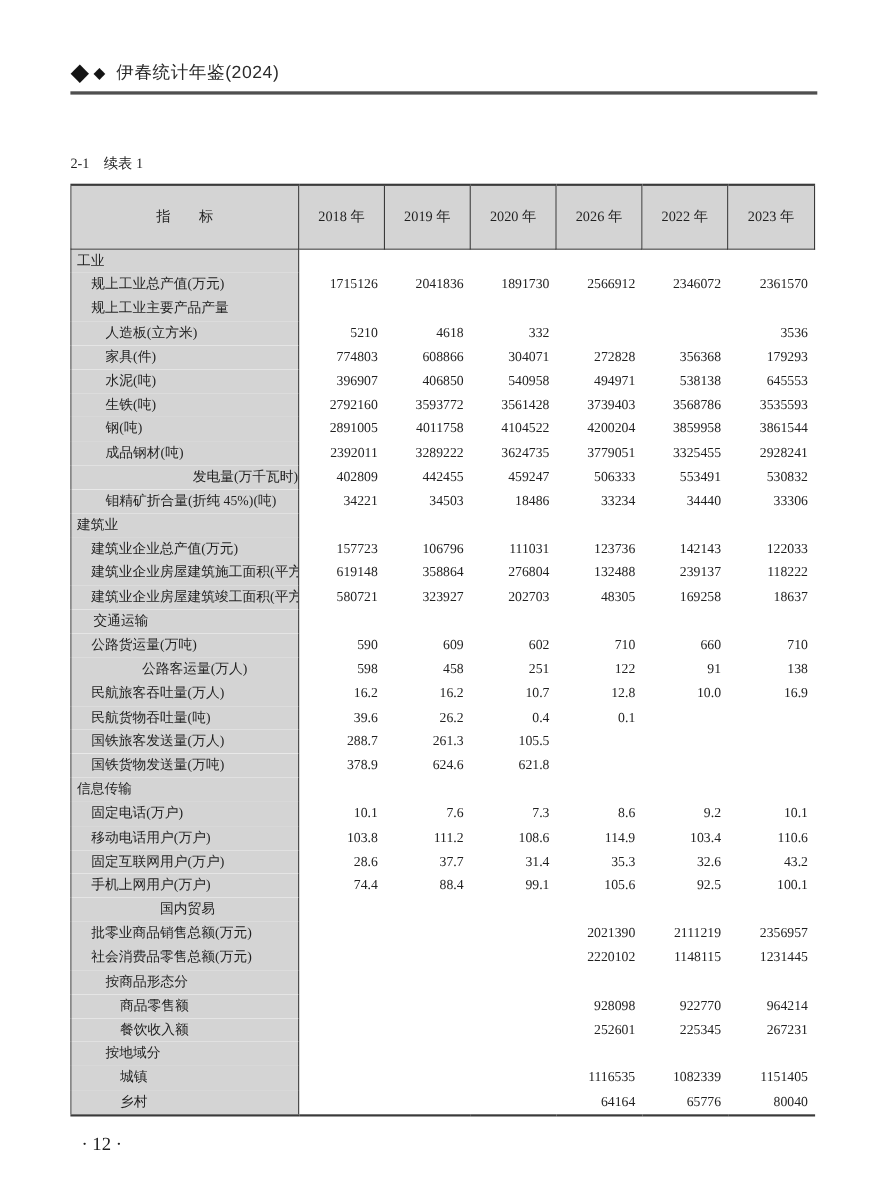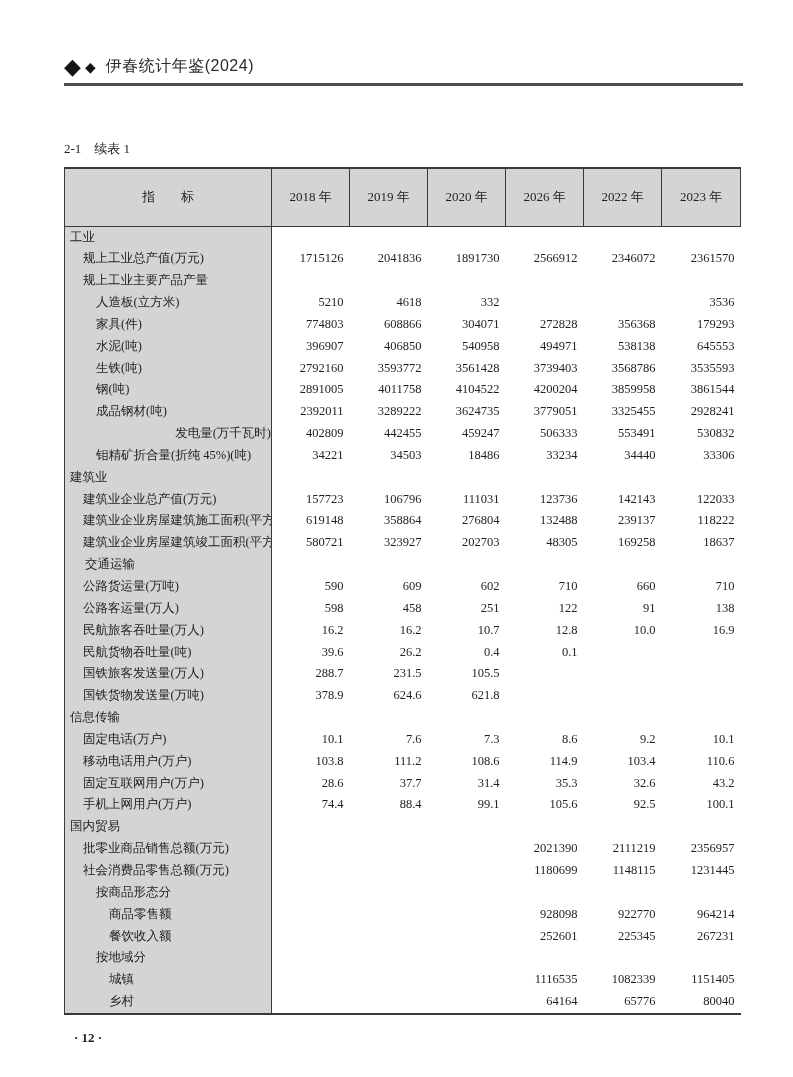--- a/index.html
+++ b/index.html
@@ -61,21 +61,21 @@
     font-size:12.5px;
   }
   tbody td.num{
     text-align:right;padding-right:6px;
     font-family:"Liberation Serif","DejaVu Serif",serif;
   }
   tbody tr:last-child td{border-bottom:2.5px solid var(--border);}
   
   .page-num{
     position:absolute;left:74px;top:1030px;
-    font-size:13px;color:var(--text);white-space:pre;font-weight:bold;
+    font-size:17px;color:var(--text);white-space:pre;
   }
 </style>
 </head>
 <body>
 
 <div class="header-band">
   <span class="diamond-lg">◆</span>
   <span class="diamond-sm">◆</span>
   <span class="band-title">伊春统计年鉴(2024)</span>
 </div>
@@ -253,21 +253,21 @@
       <tr>
         <td class="label" style="padding-left: 18px;">公路货运量(万吨)</td>
         <td class="num">590</td>
         <td class="num">609</td>
         <td class="num">602</td>
         <td class="num">710</td>
         <td class="num">660</td>
         <td class="num">710</td>
       </tr>
       <tr>
-        <td class="label" style="padding-left: 18px;">公路客运量(万人)</td>
+        <td class="label" style="padding-left: 18px; text-align: center;">公路客运量(万人)</td>
         <td class="num">598</td>
         <td class="num">458</td>
         <td class="num">251</td>
         <td class="num">122</td>
         <td class="num">91</td>
         <td class="num">138</td>
       </tr>
       <tr>
         <td class="label" style="padding-left: 18px;">民航旅客吞吐量(万人)</td>
         <td class="num">16.2</td>
@@ -282,21 +282,21 @@
         <td class="num">39.6</td>
         <td class="num">26.2</td>
         <td class="num">0.4</td>
         <td class="num">0.1</td>
         <td class="num"></td>
         <td class="num"></td>
       </tr>
       <tr>
         <td class="label" style="padding-left: 18px;">国铁旅客发送量(万人)</td>
         <td class="num">288.7</td>
-        <td class="num">231.5</td>
+        <td class="num">261.3</td>
         <td class="num">105.5</td>
         <td class="num"></td>
         <td class="num"></td>
         <td class="num"></td>
       </tr>
       <tr>
         <td class="label" style="padding-left: 18px;">国铁货物发送量(万吨)</td>
         <td class="num">378.9</td>
         <td class="num">624.6</td>
         <td class="num">621.8</td>
@@ -343,21 +343,21 @@
       <tr>
         <td class="label" style="padding-left: 18px;">手机上网用户(万户)</td>
         <td class="num">74.4</td>
         <td class="num">88.4</td>
         <td class="num">99.1</td>
         <td class="num">105.6</td>
         <td class="num">92.5</td>
         <td class="num">100.1</td>
       </tr>
       <tr>
-        <td class="label" style="padding-left: 5px;">国内贸易</td>
+        <td class="label" style="padding-left: 5px; text-align: center;">国内贸易</td>
         <td class="num"></td>
         <td class="num"></td>
         <td class="num"></td>
         <td class="num"></td>
         <td class="num"></td>
         <td class="num"></td>
       </tr>
       <tr>
         <td class="label" style="padding-left: 18px;">批零业商品销售总额(万元)</td>
         <td class="num"></td>
@@ -365,21 +365,21 @@
         <td class="num"></td>
         <td class="num">2021390</td>
         <td class="num">2111219</td>
         <td class="num">2356957</td>
       </tr>
       <tr>
         <td class="label" style="padding-left: 18px;">社会消费品零售总额(万元)</td>
         <td class="num"></td>
         <td class="num"></td>
         <td class="num"></td>
-        <td class="num">1180699</td>
+        <td class="num">2220102</td>
         <td class="num">1148115</td>
         <td class="num">1231445</td>
       </tr>
       <tr>
         <td class="label" style="padding-left: 31px;">按商品形态分</td>
         <td class="num"></td>
         <td class="num"></td>
         <td class="num"></td>
         <td class="num"></td>
         <td class="num"></td>

